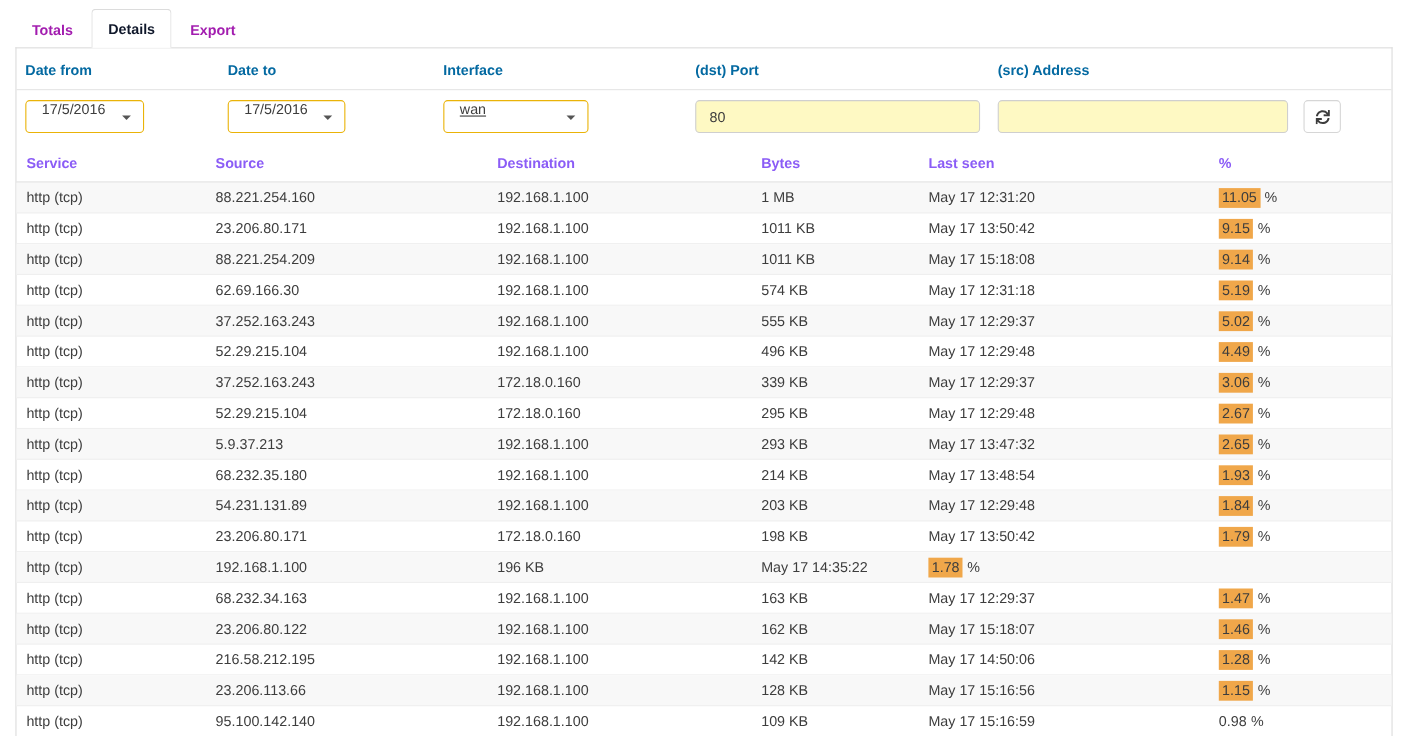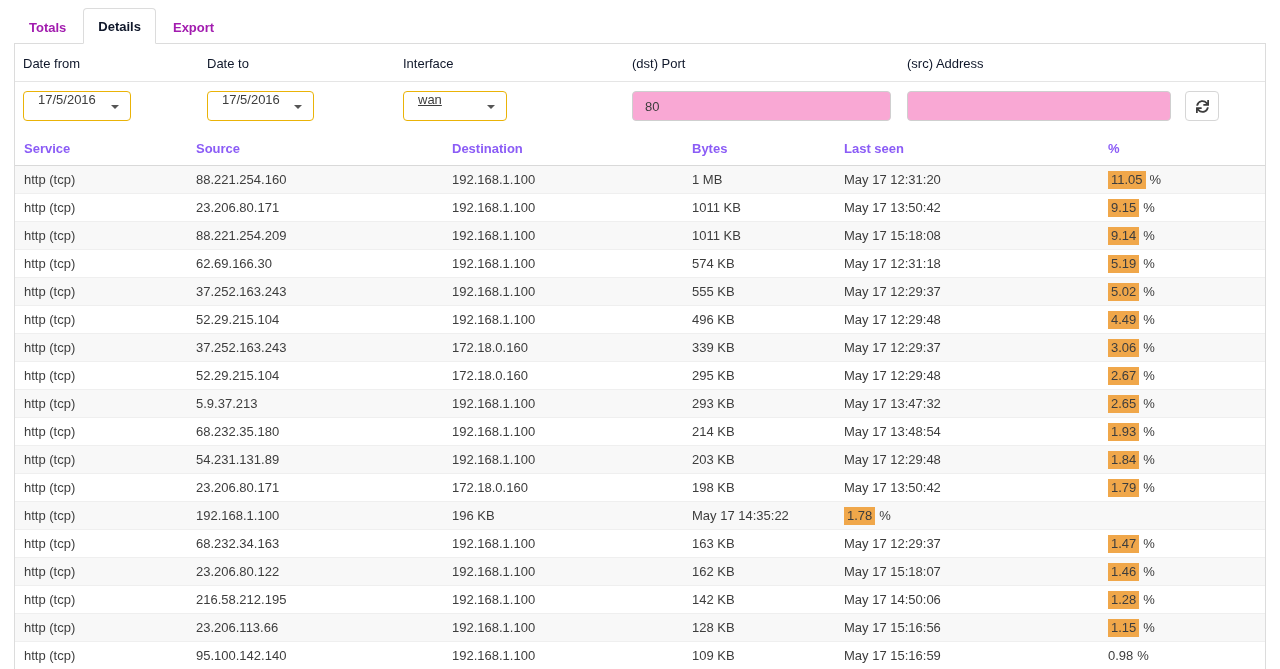--- a/index.html
+++ b/index.html
@@ -15,32 +15,32 @@
 
   
   .panel { margin:0 14px; border:1px solid #dcdcdc; border-bottom:none; height:627px; background:#fff; }
 
   
   .filter-head, .filter-body, .tbl-head, .tbl-row {
     display:grid; width:100%;
   }
   .filter-head, .filter-body { grid-template-columns:184px 196px 229px 275px 1fr; }
   .filter-head { border-bottom:1px solid #e5e5e5; }
-  .filter-head .fcell { padding:12px 8px 10px; font-weight:400; color:#0f172a; }
+  .filter-head .fcell { padding:12px 8px 10px; font-weight:700; color:#0369a1; }
   .filter-body { padding:9px 0 10px; }
   .filter-body .fcell { padding:0 8px; display:flex; align-items:center; gap:14px; }
 
   .select { position:relative; height:30px; border:1px solid #eab308; border-radius:4px;
             background:#fff; display:flex; padding:0 26px 0 14px; cursor:pointer; }
   .select .caret { position:absolute; right:11px; top:13px; width:0; height:0;
                    border-left:4px solid transparent; border-right:4px solid transparent;
                    border-top:4px solid #555; }
-  .sel-datefrom { width:108px; } .sel-dateto { width:107px; } .sel-iface { width:104px;text-decoration:underline; }
-
-  .textinput { height:30px; border:1px solid #cfcfcf; border-radius:4px; background:#f9a8d4;
+  .sel-datefrom { width:108px; } .sel-dateto { width:107px; } .sel-iface { width:132px;text-decoration:underline; }
+
+  .textinput { height:30px; border:1px solid #cfcfcf; border-radius:4px; background:#fef9c3;
                padding:0 12px; font-family:"Liberation Sans", sans-serif; font-size:13px; color:#3d3d3d; }
   .in-port { width:265px; } .in-addr { width:264px; }
 
   .refresh-btn { width:34px; height:30px; border:1px solid #d6d6d6; border-radius:4px; background:#fff;
                  display:flex; align-items:center; justify-content:center; cursor:pointer; }
 
   
   .tbl-head, .tbl-row { grid-template-columns:172px 256px 240px 152px 264px 1fr; }
   .tbl-head { margin-top:2px; padding:8px 0 9px; font-weight:700; color:#8b5cf6;
               border-bottom:1px solid #d9d9d9; }

